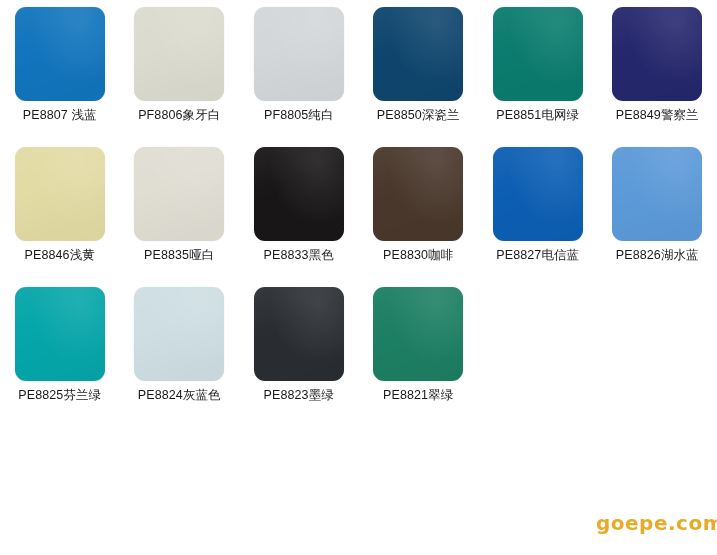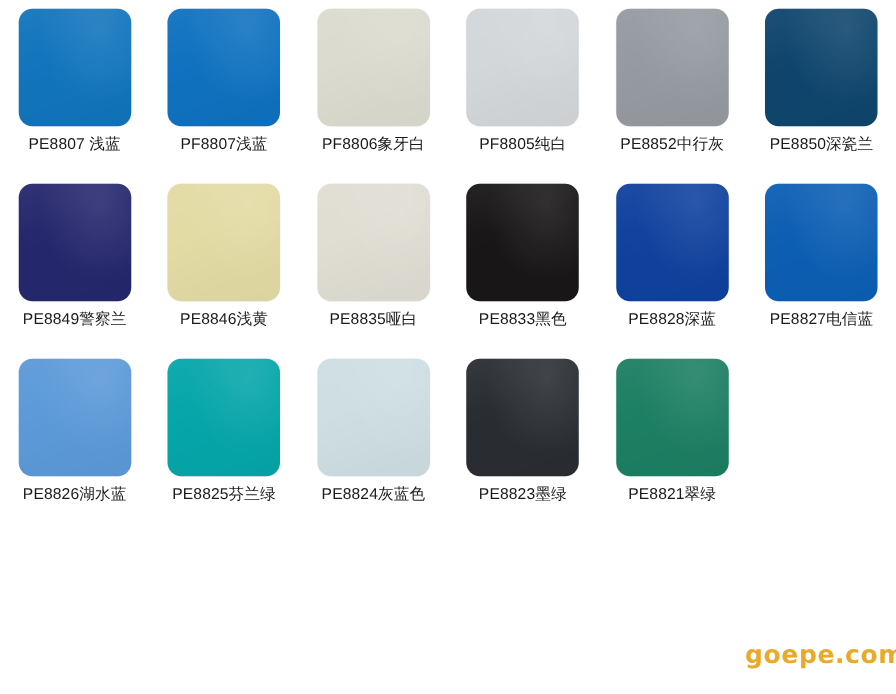--- a/index.html
+++ b/index.html
@@ -77,58 +77,54 @@
 </style>
 </head>
 <body>
 
 <div id="swatch-grid">
     <div class="swatch-cell">
       <div class="swatch-chip" style="background: rgb(18, 117, 189);"></div>
       <div class="swatch-label">PE8807 浅蓝</div>
     </div>
     <div class="swatch-cell">
-      <div class="swatch-chip" style="background: rgb(16, 114, 192);"></div>
-      <div class="swatch-label">PF8807浅蓝</div>
-    </div>
-    <div class="swatch-cell">
       <div class="swatch-chip" style="background: rgb(220, 219, 207);"></div>
       <div class="swatch-label">PF8806象牙白</div>
     </div>
     <div class="swatch-cell">
       <div class="swatch-chip" style="background: rgb(211, 215, 218);"></div>
       <div class="swatch-label">PF8805纯白</div>
     </div>
     <div class="swatch-cell">
-      <div class="swatch-chip" style="background: rgb(149, 155, 161);"></div>
-      <div class="swatch-label">PE8852中行灰</div>
+      <div class="swatch-chip" style="background: rgb(16, 70, 110);"></div>
+      <div class="swatch-label">PE8850深瓷兰</div>
     </div>
     <div class="swatch-cell">
-      <div class="swatch-chip" style="background: rgb(16, 70, 110);"></div>
-      <div class="swatch-label">PE8850深瓷兰</div>
+      <div class="swatch-chip" style="background: rgb(11, 124, 111);"></div>
+      <div class="swatch-label">PE8851电网绿</div>
     </div>
     <div class="swatch-cell">
       <div class="swatch-chip" style="background: rgb(38, 40, 110);"></div>
       <div class="swatch-label">PE8849警察兰</div>
     </div>
     <div class="swatch-cell">
       <div class="swatch-chip" style="background: rgb(227, 219, 164);"></div>
       <div class="swatch-label">PE8846浅黄</div>
     </div>
     <div class="swatch-cell">
       <div class="swatch-chip" style="background: rgb(224, 222, 211);"></div>
       <div class="swatch-label">PE8835哑白</div>
     </div>
     <div class="swatch-cell">
       <div class="swatch-chip" style="background: rgb(26, 23, 24);"></div>
       <div class="swatch-label">PE8833黑色</div>
     </div>
     <div class="swatch-cell">
-      <div class="swatch-chip" style="background: rgb(16, 66, 158);"></div>
-      <div class="swatch-label">PE8828深蓝</div>
+      <div class="swatch-chip" style="background: rgb(74, 56, 44);"></div>
+      <div class="swatch-label">PE8830咖啡</div>
     </div>
     <div class="swatch-cell">
       <div class="swatch-chip" style="background: rgb(13, 95, 180);"></div>
       <div class="swatch-label">PE8827电信蓝</div>
     </div>
     <div class="swatch-cell">
       <div class="swatch-chip" style="background: rgb(92, 154, 217);"></div>
       <div class="swatch-label">PE8826湖水蓝</div>
     </div>
     <div class="swatch-cell">

